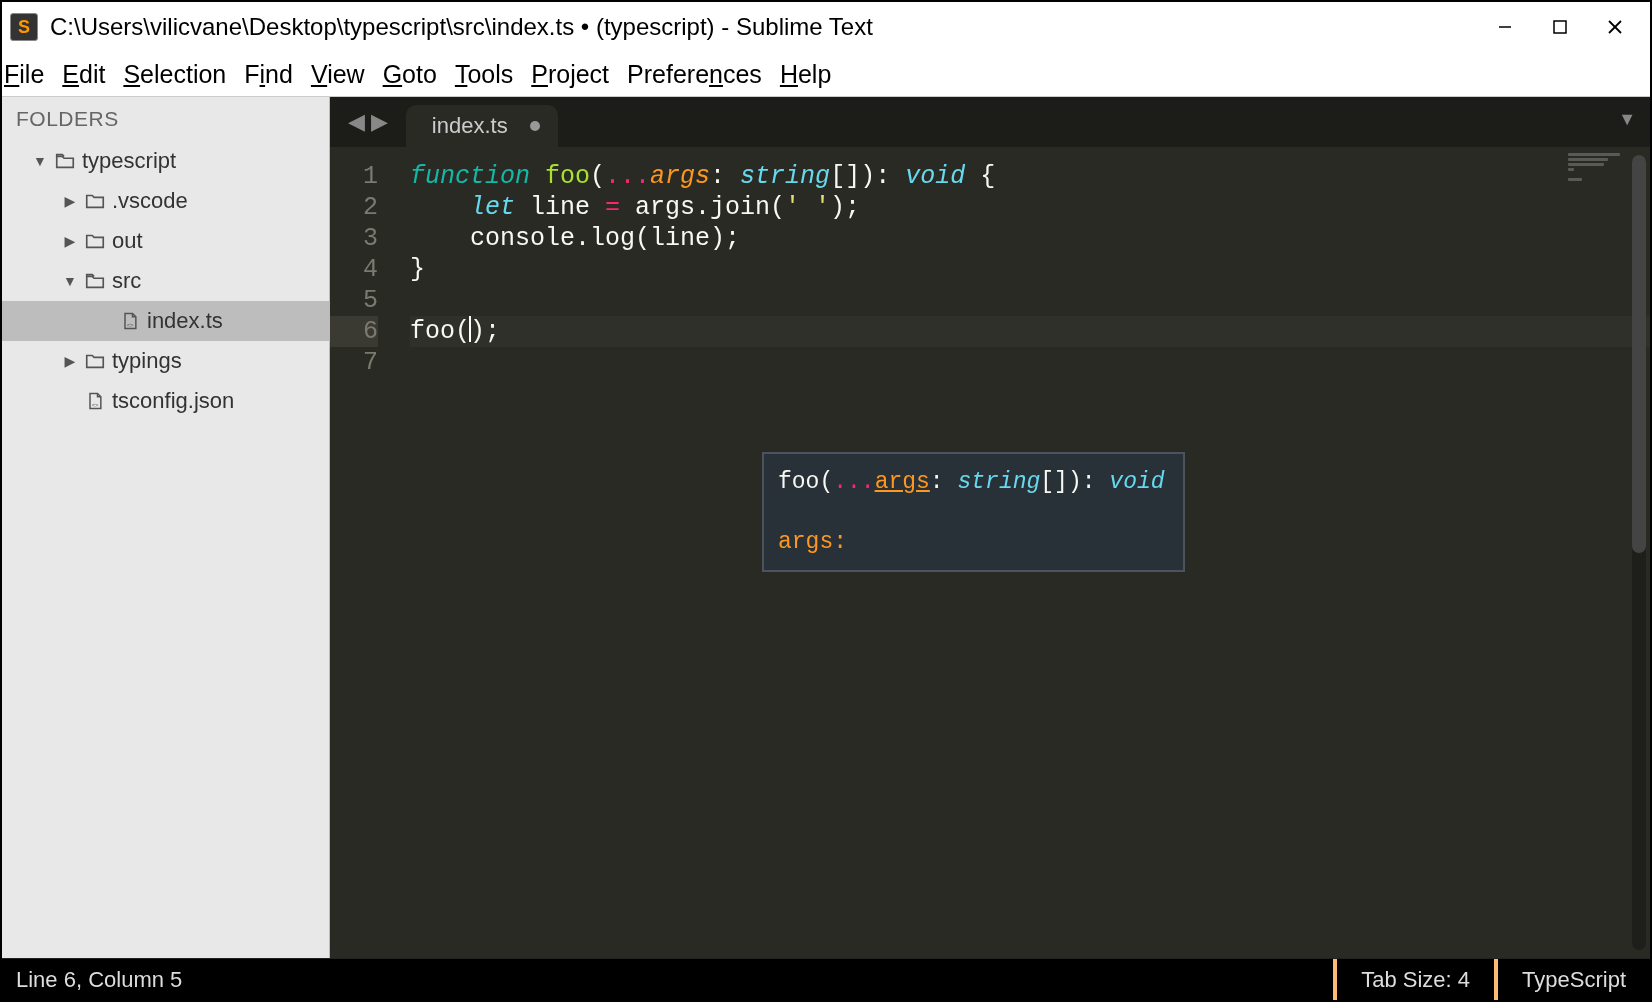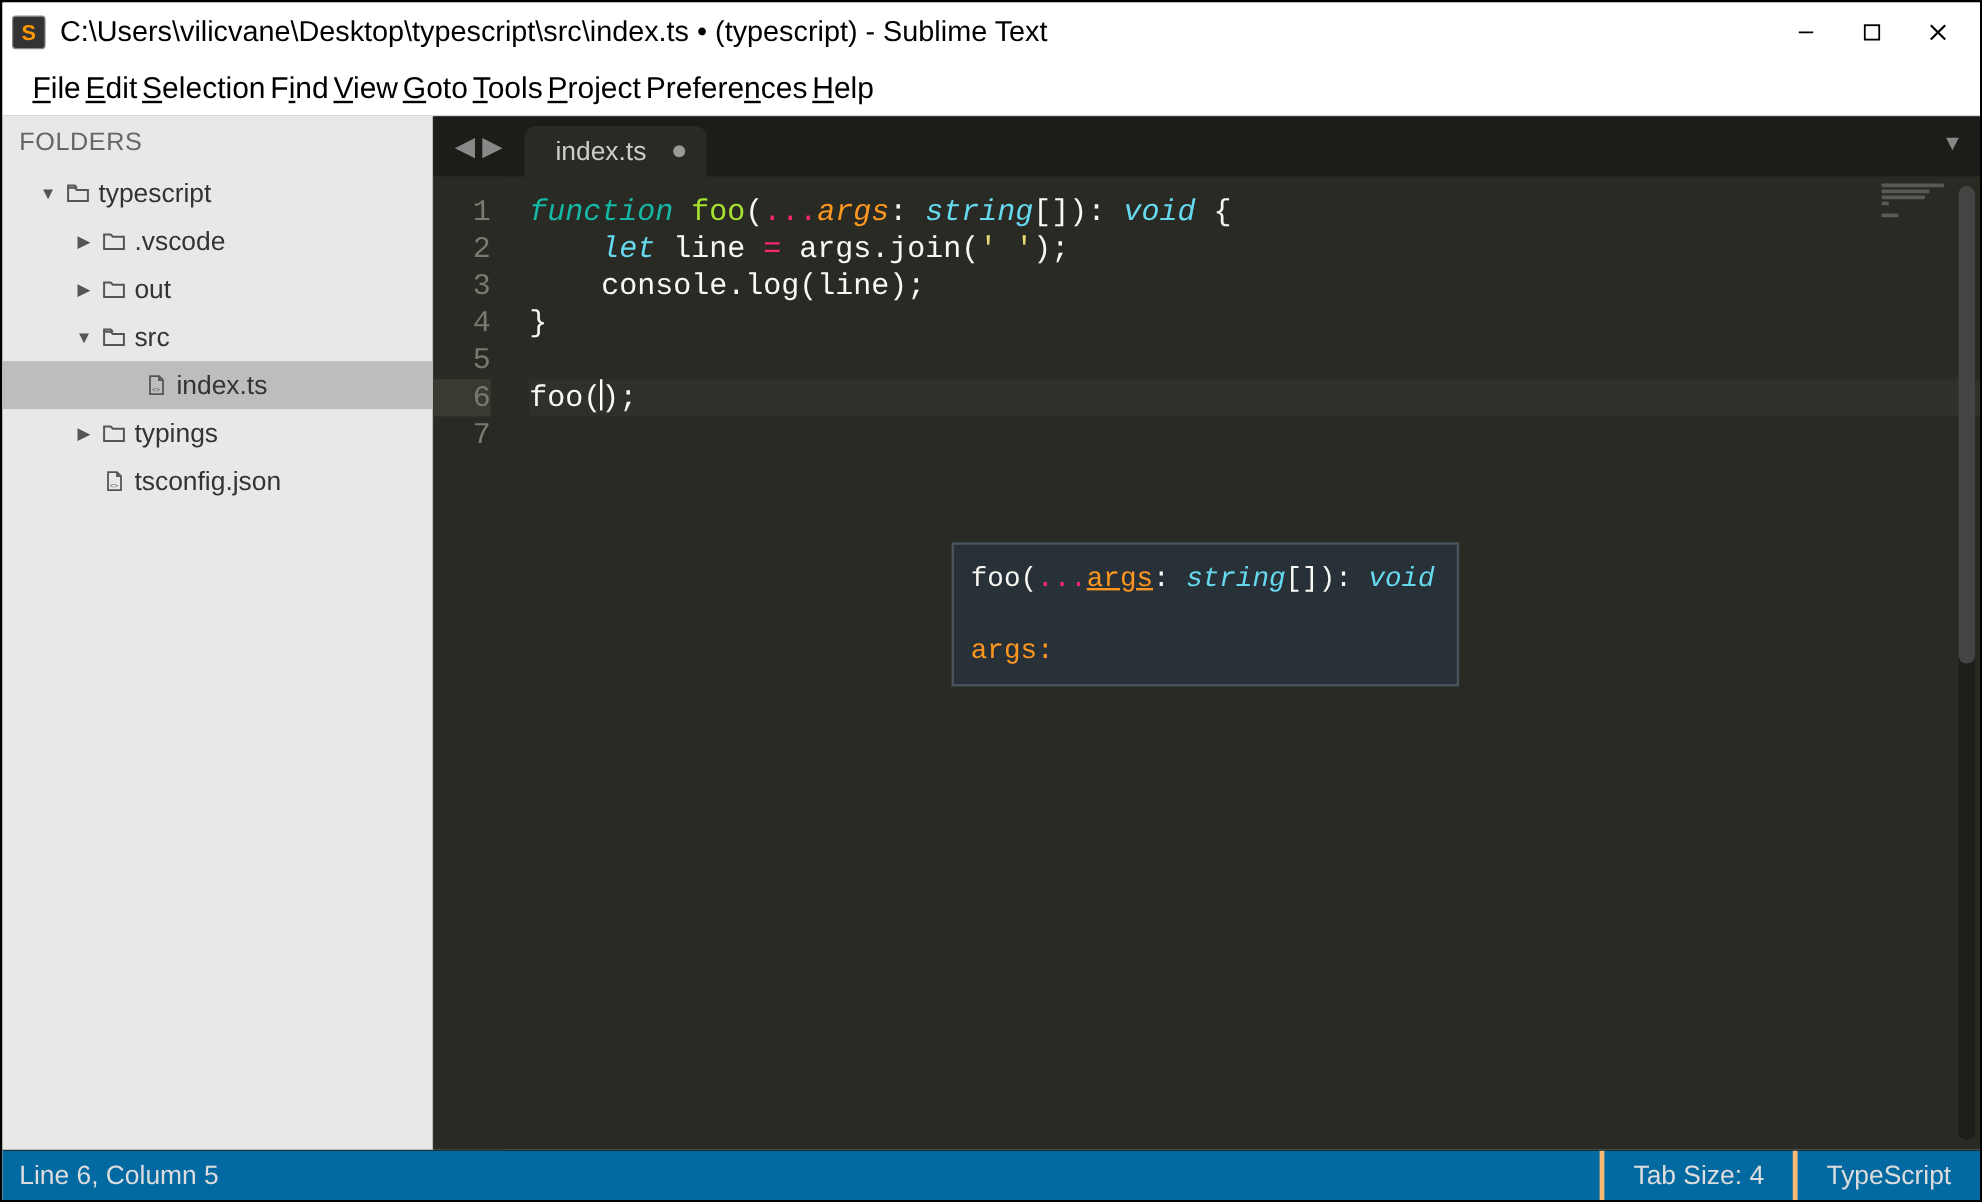--- a/index.html
+++ b/index.html
@@ -40,36 +40,36 @@
     font-size: 20px;
     cursor: default;
   }
   .win-btn svg { width: 16px; height: 16px; }
   
   .menubar {
     height: 45px;
     background: #fff;
     display: flex;
     align-items: center;
-    padding: 0 25px;
+    padding: 0 2px;
     font-size: 25px;
     color: #000;
-    gap: 4px;
+    gap: 18px;
     border-bottom: 1px solid #ccc;
   }
   .menubar .menu-item { cursor: default; }
   .menubar .menu-item u { text-decoration: underline; }
   
   .main {
     display: flex;
     height: calc(100% - 50px - 45px - 42px);
   }
   
   .sidebar {
-    width: 359px;
+    width: 328px;
     background: #e8e8e8;
     border-right: 1px solid #bbb;
     overflow: hidden;
     font-size: 22px;
     color: #333;
   }
   .sidebar-header {
     padding: 10px 14px 8px 14px;
     font-size: 21px;
     color: #666;
@@ -259,21 +259,21 @@
   .scroll-thumb {
     width: 100%;
     height: 50%;
     background: #444;
     border-radius: 7px;
   }
 
   
   .statusbar {
     height: 42px;
-    background: #0369a1;
+    background: #000000;
     color: #ddd;
     display: flex;
     align-items: center;
     font-size: 22px;
     border-top: 1px solid #222;
   }
   .statusbar .status-left {
     padding: 0 14px;
     flex: 1;
   }

